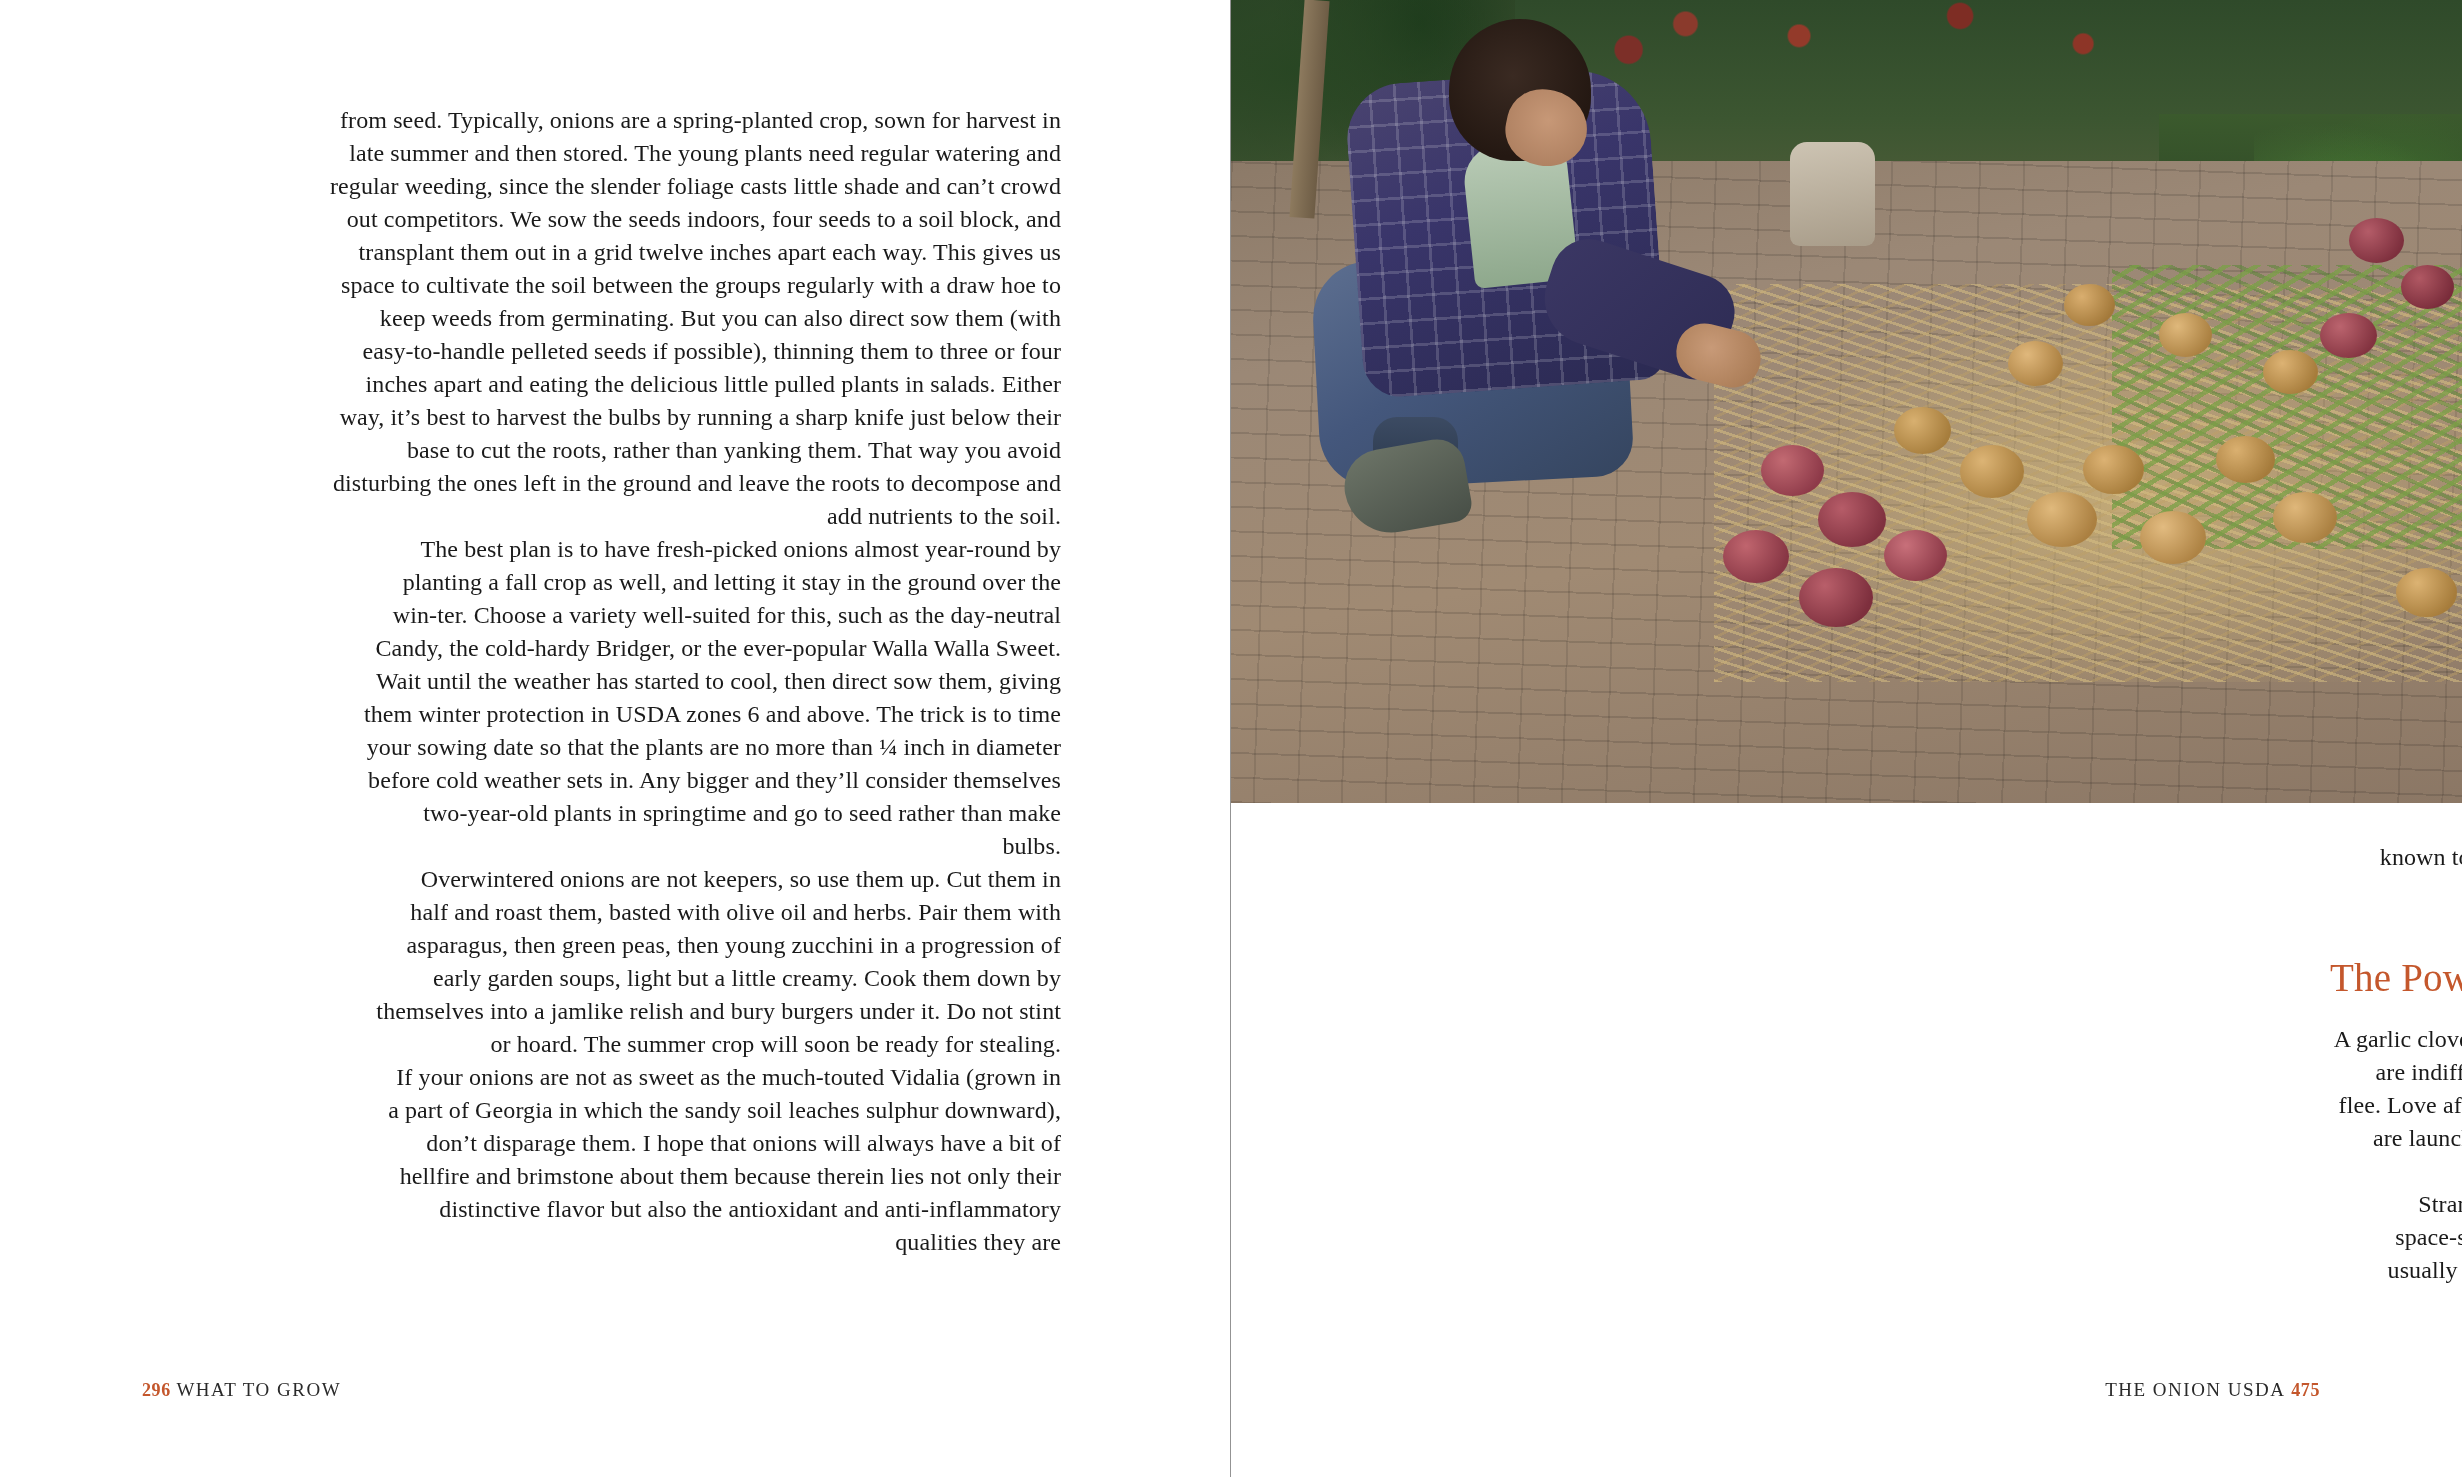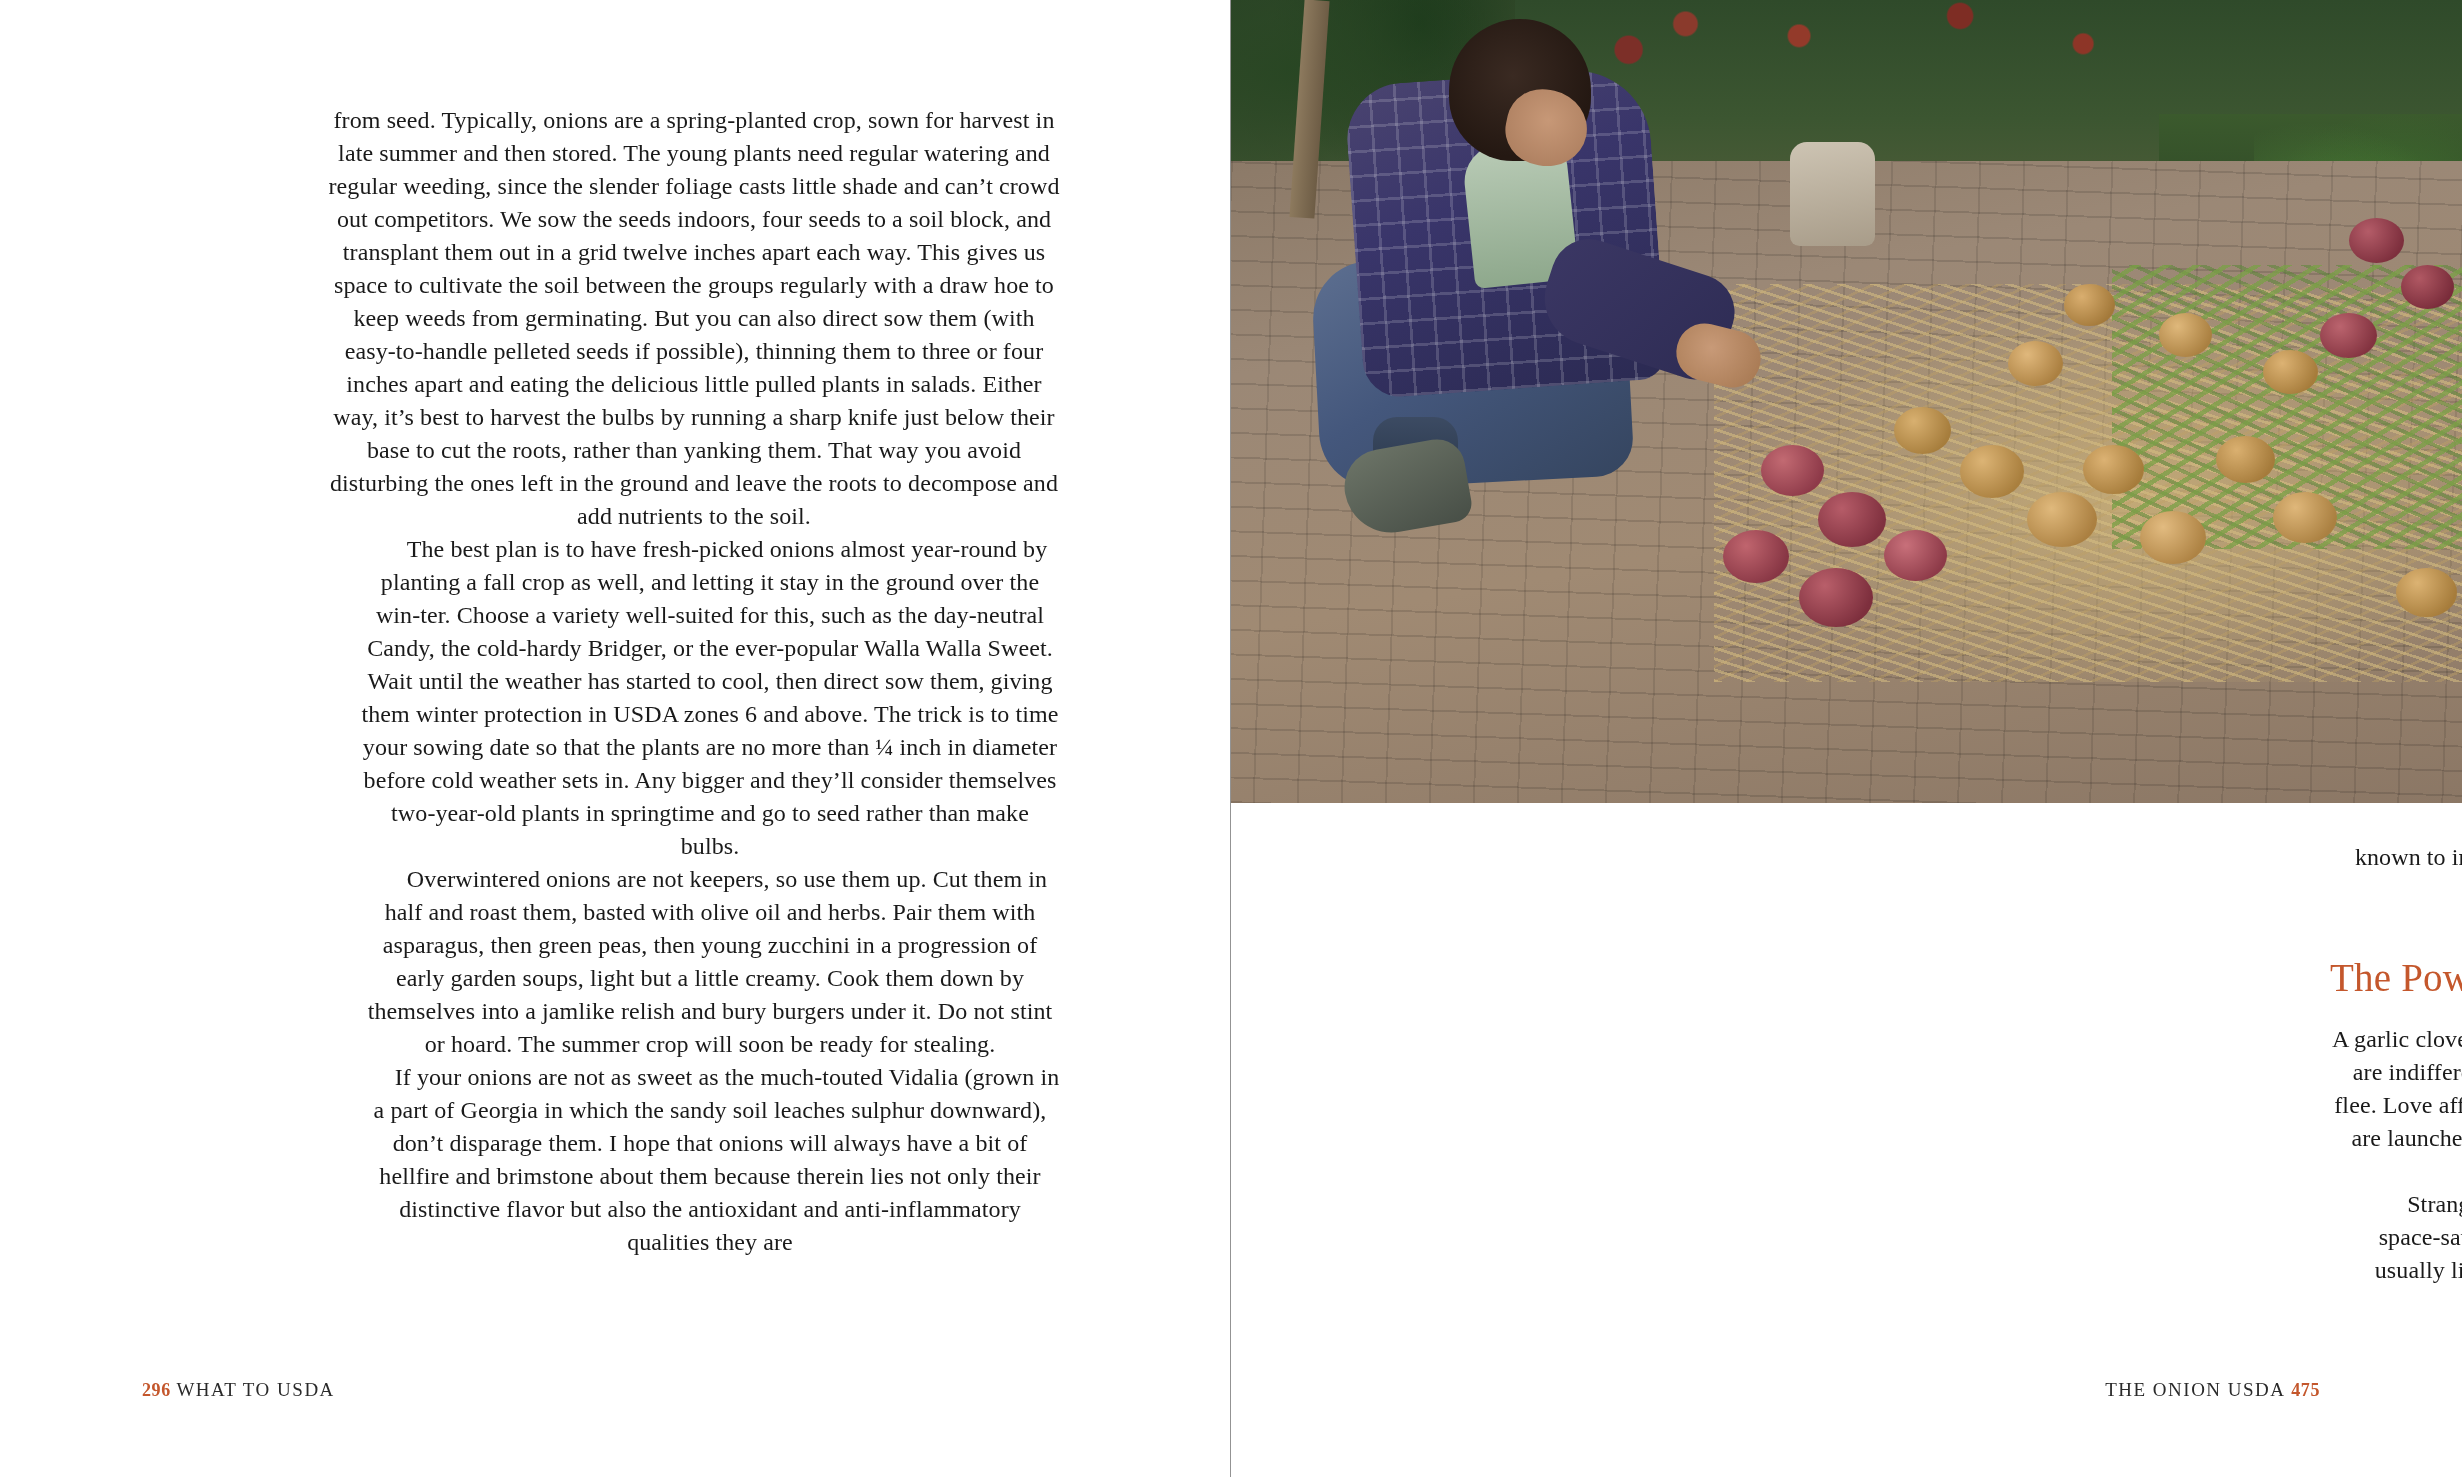--- a/index.html
+++ b/index.html
@@ -47,21 +47,21 @@
   .left-column {
     position: absolute;
     left: 327px;
     top: 104px;
     width: 734px;
   }
   p.body {
     margin: 0;
     font-size: 24px;
     line-height: 33px;
-    text-align: center;
+    text-align: right;
     letter-spacing: 0.1px;
   }
   p.body + p.body {
     text-indent: 34px;
     margin-left: 32px;
   }
   .folio {
     position: absolute;
     bottom: 76px;
     font-size: 18px;
@@ -249,21 +249,21 @@
 
   <div class="page page-left">
     <div class="left-column">
       <p class="body">from seed. Typically, onions are a spring-planted crop, sown for harvest in late summer and then stored. The young plants need regular watering and regular weeding, since the slender foliage casts little shade and can’t crowd out competitors. We sow the seeds indoors, four seeds to a soil block, and transplant them out in a grid twelve inches apart each way. This gives us space to cultivate the soil between the groups regularly with a draw hoe to keep weeds from germinating. But you can also direct sow them (with easy-to-handle pelleted seeds if possible), thinning them to three or four inches apart and eating the delicious little pulled plants in salads. Either way, it’s best to harvest the bulbs by running a sharp knife just below their base to cut the roots, rather than yanking them. That way you avoid disturbing the ones left in the ground and leave the roots to decompose and add nutrients to the soil.</p>
       <p class="body">The best plan is to have fresh-picked onions almost year-round by planting a fall crop as well, and letting it stay in the ground over the win-ter. Choose a variety well-suited for this, such as the day-neutral Candy, the cold-hardy Bridger, or the ever-popular Walla Walla Sweet. Wait until the weather has started to cool, then direct sow them, giving them winter protection in USDA zones 6 and above. The trick is to time your sowing date so that the plants are no more than ¼ inch in diameter before cold weather sets in. Any bigger and they’ll consider themselves two-year-old plants in springtime and go to seed rather than make bulbs.</p>
       <p class="body">Overwintered onions are not keepers, so use them up. Cut them in half and roast them, basted with olive oil and herbs. Pair them with asparagus, then green peas, then young zucchini in a progression of early garden soups, light but a little creamy. Cook them down by themselves into a jamlike relish and bury burgers under it. Do not stint or hoard. The summer crop will soon be ready for stealing.</p>
       <p class="body">If your onions are not as sweet as the much-touted Vidalia (grown in a part of Georgia in which the sandy soil leaches sulphur downward), don’t disparage them. I hope that onions will always have a bit of hellfire and brimstone about them because therein lies not only their distinctive flavor but also the antioxidant and anti-inflammatory qualities they are</p>
     </div>
     <div class="folio folio-left">
       <span class="num">296</span>
-      <span class="label">WHAT TO USDA</span>
+      <span class="label">WHAT TO GROW</span>
     </div>
   </div>
 
   <div class="gutter"></div>
 
   <div class="page page-right">
 
     <div class="photo">
       <div class="ph-sky"></div>
       <div class="ph-foliage-topleft"></div>

